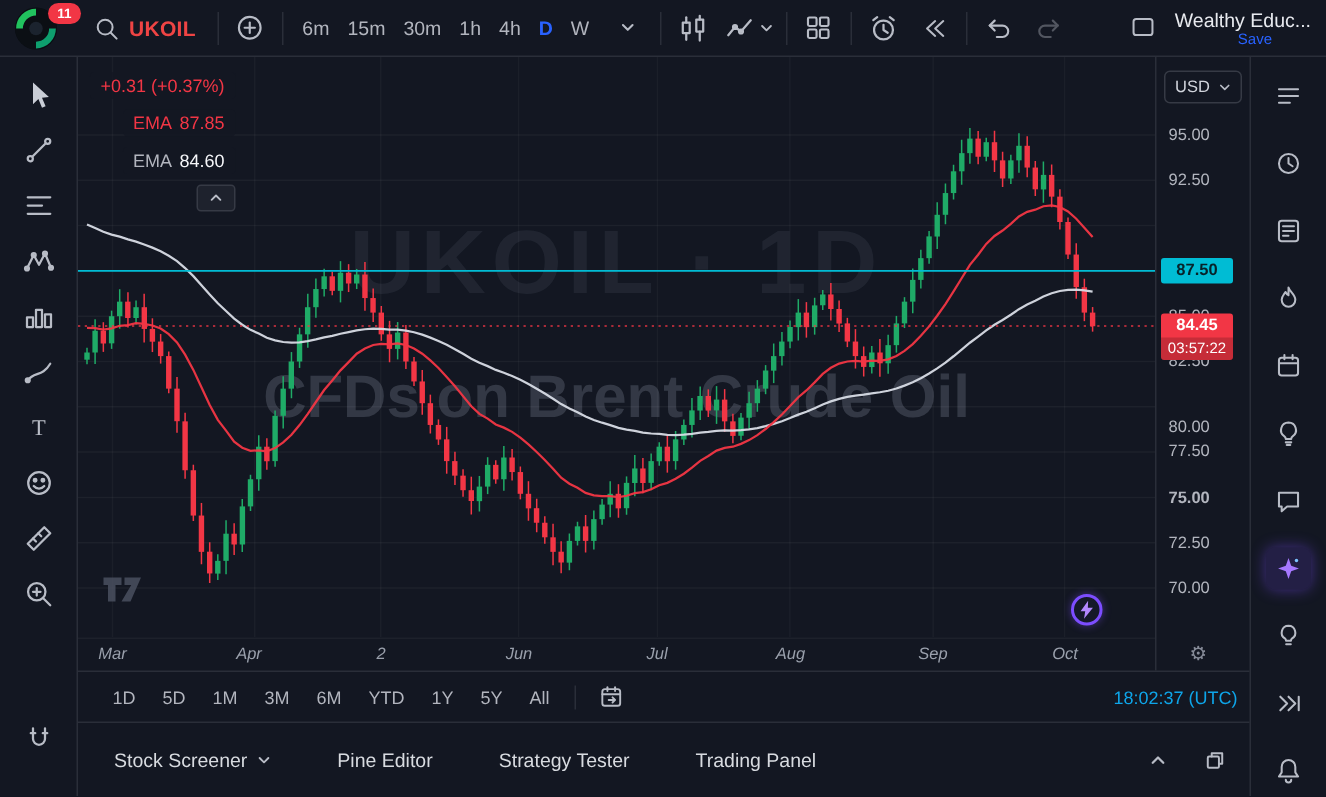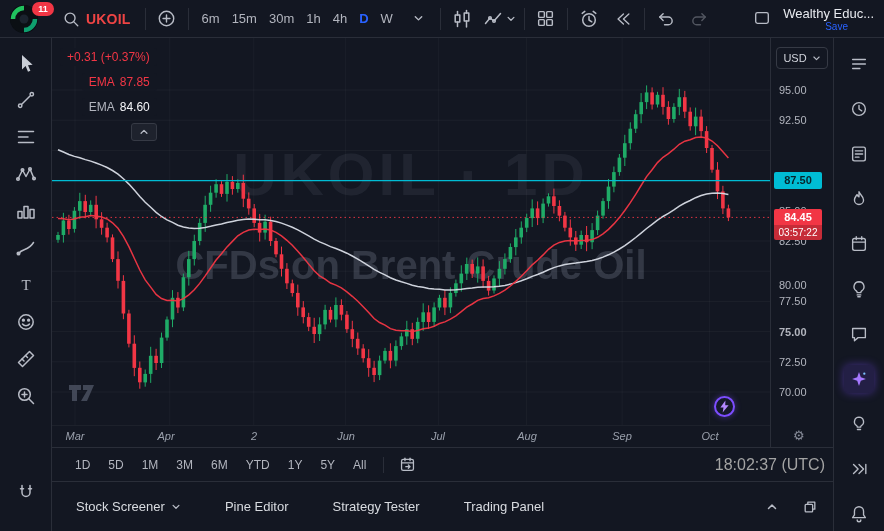--- a/index.html
+++ b/index.html
@@ -58,21 +58,21 @@
   .badge-last .b-price{height:16px;line-height:16px;font-weight:700;}
   .badge-last .b-count{height:15px;line-height:15px;font-size:10px;background:rgba(0,0,0,0.18);}
   .axis-gear{position:absolute;left:22px;top:390px;font-size:13px;color:#868b98;cursor:pointer;}
   
   .time-axis{position:absolute;left:0;top:387px;width:718px;height:22px;border-top:1px solid #1d212b;box-sizing:border-box;}
   .month{position:absolute;top:4px;font-size:11px;color:#9aa0ac;transform:translateX(-50%);cursor:ew-resize;font-style:italic;}
   
   .range-bar{position:absolute;left:0;top:409px;width:781px;height:34px;border-top:1px solid #2a2e39;
     box-sizing:border-box;display:flex;align-items:center;padding:0 8px 0 16px;gap:4px;}
   .range-btn{font-size:12px;color:#b2b5be;padding:3px 7px;border-radius:4px;cursor:pointer;}
-  .utc-clock{margin-left:auto;font-size:16px;color:#a3a3a3;cursor:pointer;text-align:right;}
+  .utc-clock{margin-left:auto;font-size:12px;color:#0ea5e9;cursor:pointer;text-align:right;}
   
   .bottom-panel{position:absolute;left:0;top:443px;width:781px;height:50px;border-top:1px solid #2a2e39;
     box-sizing:border-box;display:flex;align-items:center;padding-left:24px;gap:44px;}
   .bp-tab{font-size:13px;color:#d8dbe0;display:flex;align-items:center;gap:6px;cursor:pointer;white-space:nowrap;}
   .bp-controls{position:absolute;right:10px;top:0;height:50px;display:flex;align-items:center;gap:12px;}
   
   .right-sidebar{position:absolute;left:833px;top:38px;width:51px;height:493px;border-left:1px solid #2a2e39;
     box-sizing:border-box;display:flex;flex-direction:column;align-items:center;padding-top:12px;gap:17px;}
   .side-btn{width:30px;height:28px;display:flex;align-items:center;justify-content:center;border-radius:6px;cursor:pointer;}
   .side-btn.ai{background:rgba(124,77,255,0.16);box-shadow:0 0 10px rgba(124,77,255,.45);}

